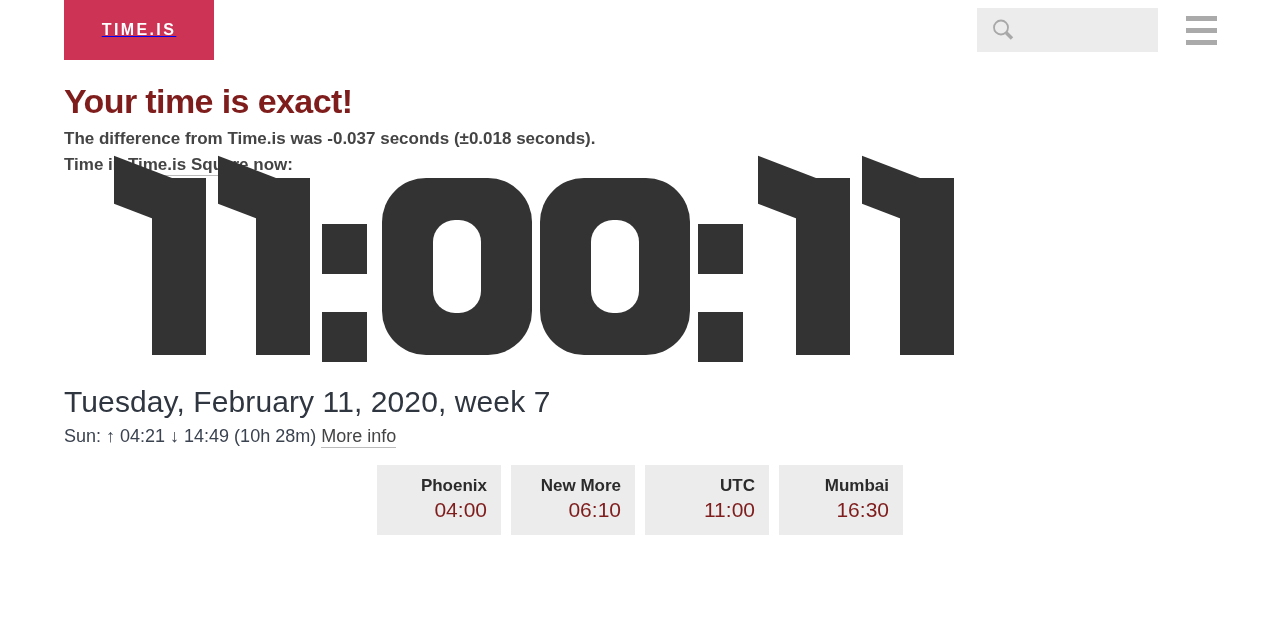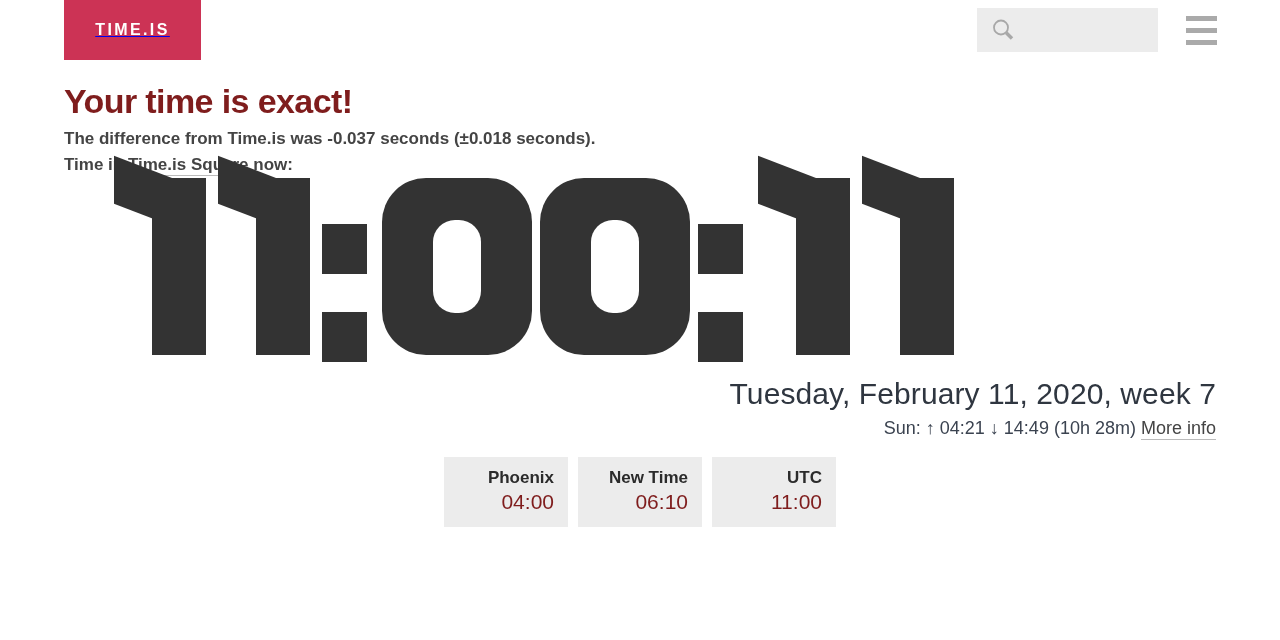--- a/index.html
+++ b/index.html
@@ -19,21 +19,21 @@
   
   .header {
     position: relative;
     height: 60px;
     width: 1280px;
   }
   .logo {
     position: absolute;
     left: 64px;
     top: 0;
-    width: 137px;
+    width: 150px;
     height: 60px;
     background: #cc3355;
     display: flex;
     align-items: center;
     justify-content: center;
   }
   .logo-text {
     color: #ffffff;
     font-size: 16px;
     font-weight: bold;
@@ -184,22 +184,21 @@
     top: 42px;
     width: 48px;
     height: 93px;
     background: #ffffff;
     border-radius: 22px;
   }
   .digit.wide { width: 150px; }
 
   
   .date-block {
-    text-align: right;
-    margin-top: 0;
+    margin-top: 8px;
   }
   .date-line {
     font-size: 30px;
     line-height: 38px;
     font-weight: normal;
     color: #2f3640;
     letter-spacing: 0.1px;
   }
   .sun-line {
     font-size: 18px;
@@ -327,25 +326,29 @@
   </div>
 
   <div class="cities">
 
     <div class="city-card">
       <div class="city-name">Phoenix</div>
       <div class="city-time">04:00</div>
     </div>
 
     <div class="city-card">
-      <div class="city-name">New Time</div>
+      <div class="city-name">New More</div>
       <div class="city-time">06:10</div>
     </div>
 
     <div class="city-card">
       <div class="city-name">UTC</div>
       <div class="city-time">11:00</div>
     </div>
 
+    <div class="city-card">
+      <div class="city-name">Mumbai</div>
+      <div class="city-time">16:30</div>
+    </div>
 
   </div>
 
 </div>
 
 </body></html>

